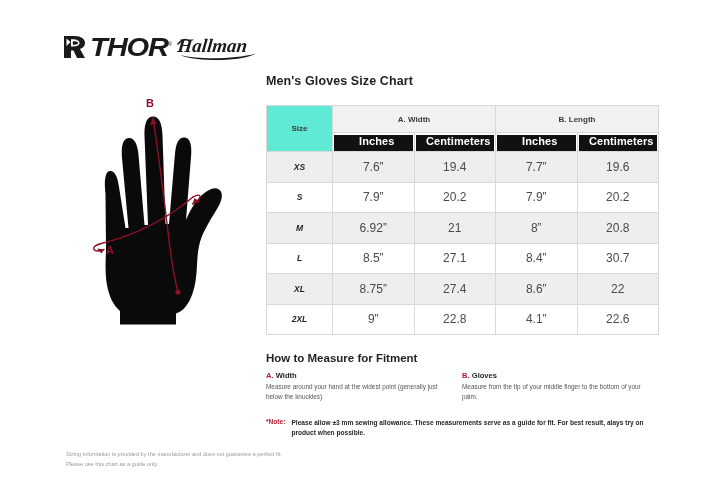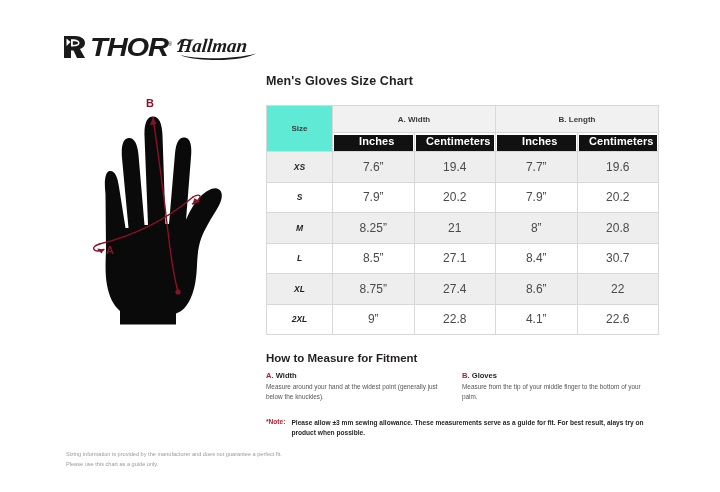--- a/index.html
+++ b/index.html
@@ -207,21 +207,21 @@
       </tr>
       <tr class="plain">
         <td class="sz">S</td>
         <td class="val">7.9”</td>
         <td class="val">20.2</td>
         <td class="val">7.9”</td>
         <td class="val">20.2</td>
       </tr>
       <tr class="shade">
         <td class="sz">M</td>
-        <td class="val">8.25”</td>
+        <td class="val">6.92”</td>
         <td class="val">21</td>
         <td class="val">8”</td>
         <td class="val">20.8</td>
       </tr>
       <tr class="plain">
         <td class="sz">L</td>
         <td class="val">8.5”</td>
         <td class="val">27.1</td>
         <td class="val">8.4”</td>
         <td class="val">30.7</td>

